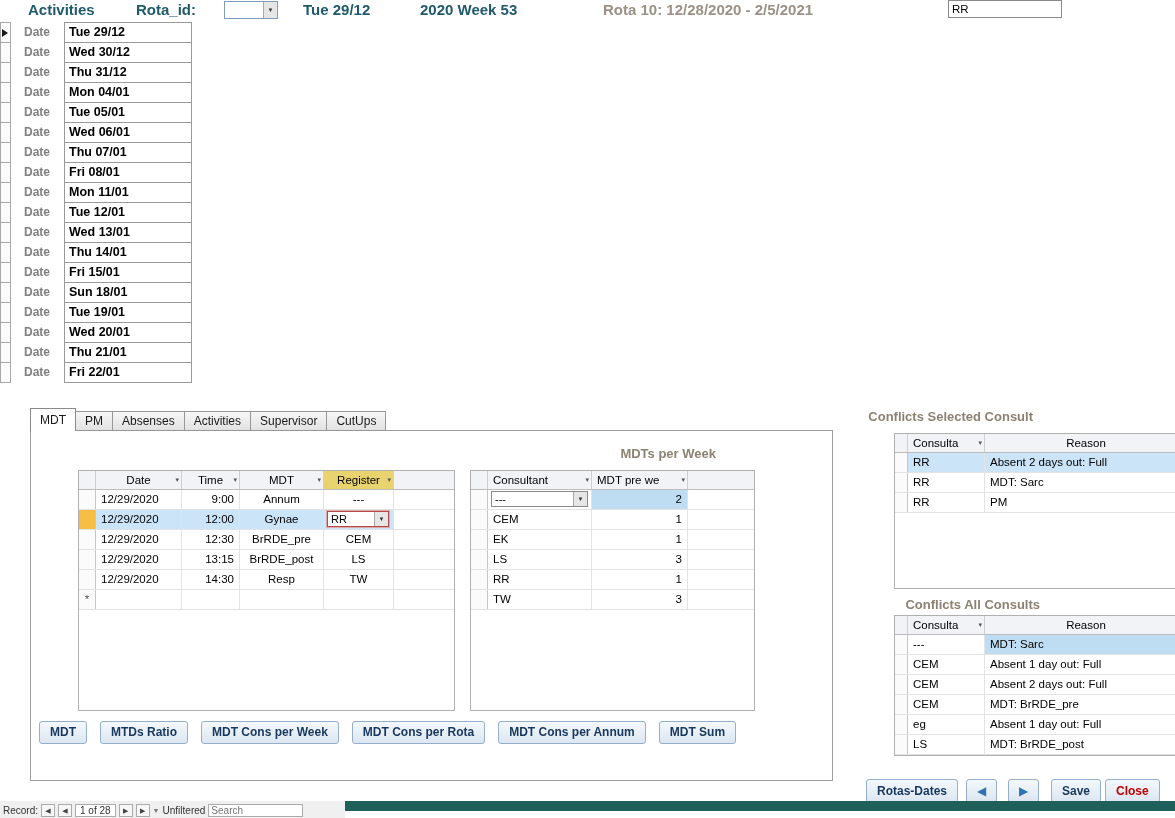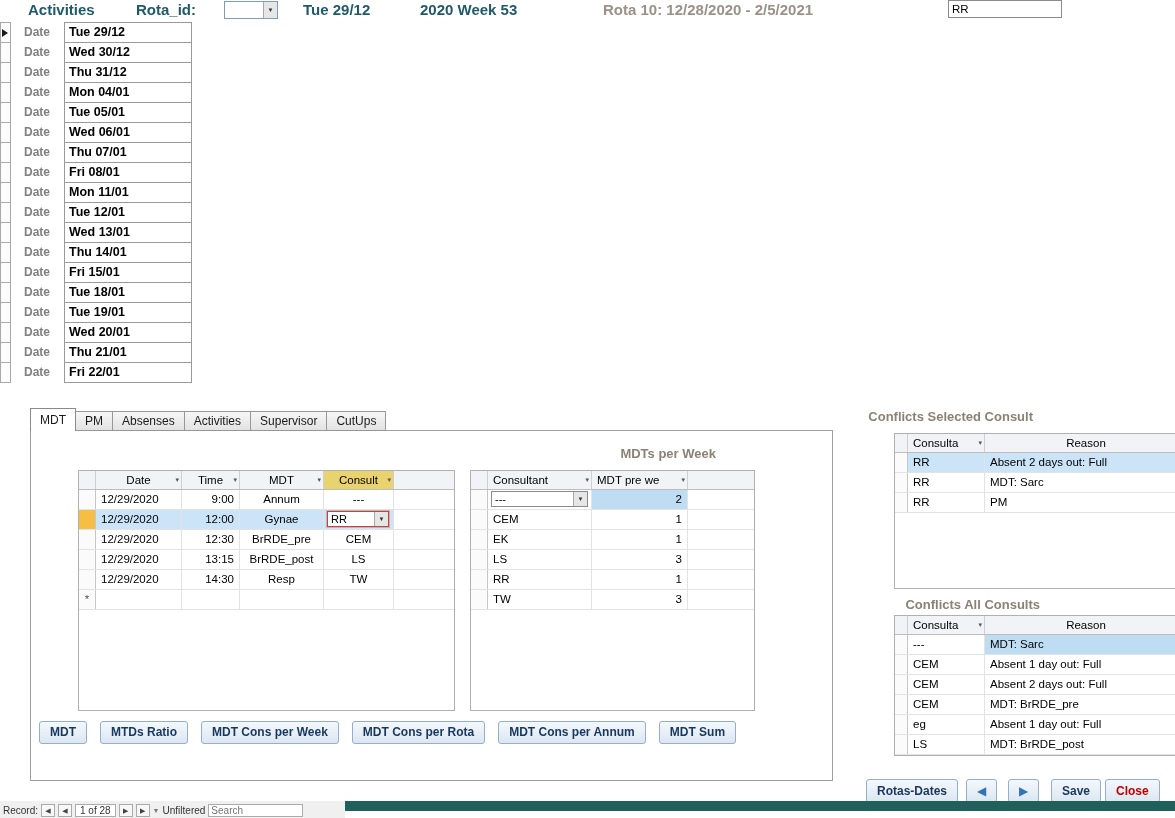--- a/index.html
+++ b/index.html
@@ -201,21 +201,21 @@
 
       <div class="date-row">
         <div class="rec-sel"></div>
         <div class="date-lbl">Date</div>
         <div class="date-val">Fri 15/01</div>
       </div>
 
       <div class="date-row">
         <div class="rec-sel"></div>
         <div class="date-lbl">Date</div>
-        <div class="date-val">Tue 18/01</div>
+        <div class="date-val">Sun 18/01</div>
       </div>
 
       <div class="date-row">
         <div class="rec-sel"></div>
         <div class="date-lbl">Date</div>
         <div class="date-val">Tue 19/01</div>
       </div>
 
       <div class="date-row">
         <div class="rec-sel"></div>
@@ -247,21 +247,21 @@
 
   <div class="tab-box" style="position:absolute;">
     <div class="panel-title" style="left:400px; top:15px; width:285px;">MDTs per Week</div>
 
     <div class="ds" style="left:8px; top:39px; width:377px; height:241px;">
       <div class="dhead">
         <div class="hc" style="width:17px"></div>
         <div class="hc" style="width:86px"><span>Date</span><span class="dd">▾</span></div>
         <div class="hc" style="width:58px"><span>Time</span><span class="dd">▾</span></div>
         <div class="hc" style="width:84px"><span>MDT</span><span class="dd">▾</span></div>
-        <div class="hc gold" style="width:70px"><span>Consult</span><span class="dd">▾</span></div>
+        <div class="hc gold" style="width:70px"><span>Register</span><span class="dd">▾</span></div>
       </div>
       <div class="drow">
         <div class="dc selc"></div>
         <div class="dc" style="width:86px">12/29/2020</div>
         <div class="dc t-right" style="width:58px">9:00</div>
         <div class="dc t-center" style="width:84px">Annum</div>
         <div class="dc t-center" style="width:70px">---</div>
       </div>
       <div class="drow row-selected">
         <div class="dc selc current"></div>

